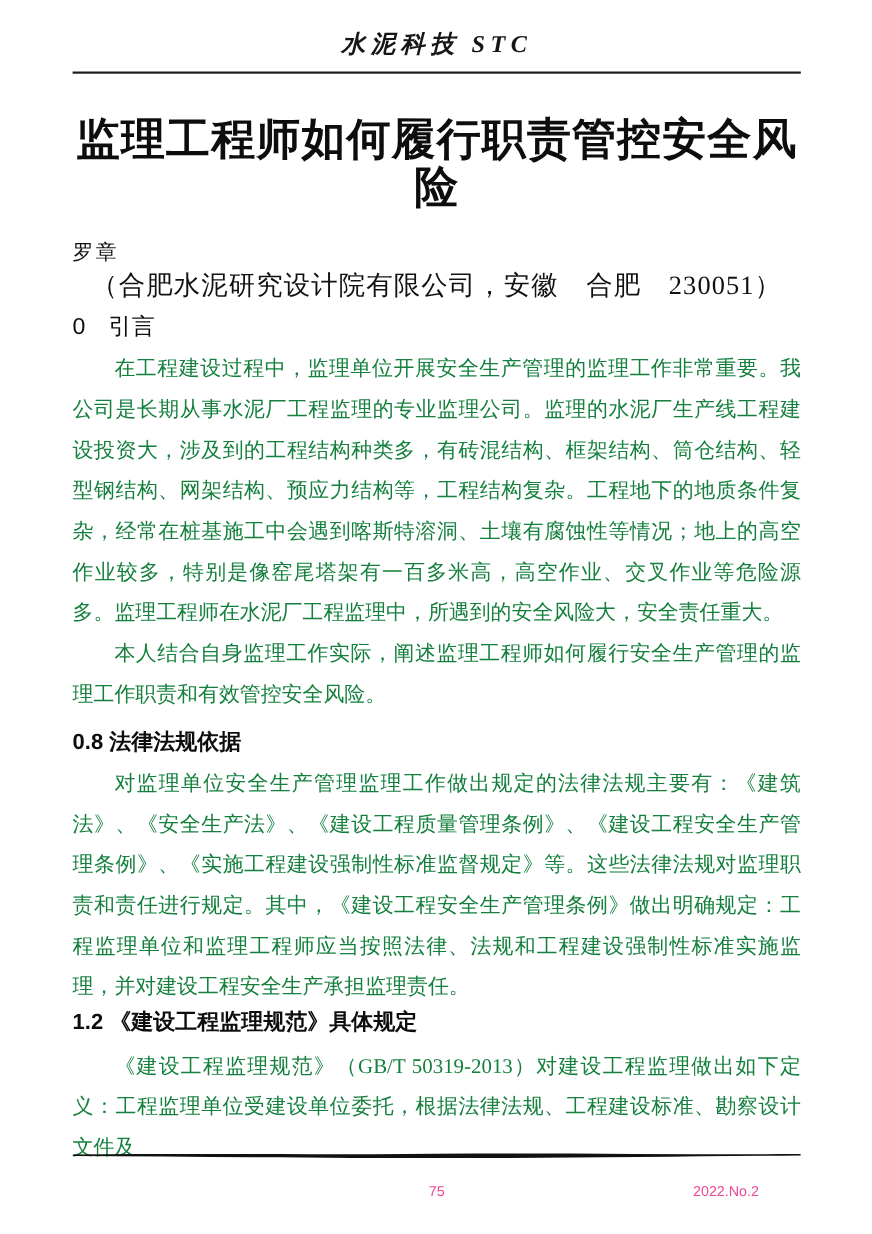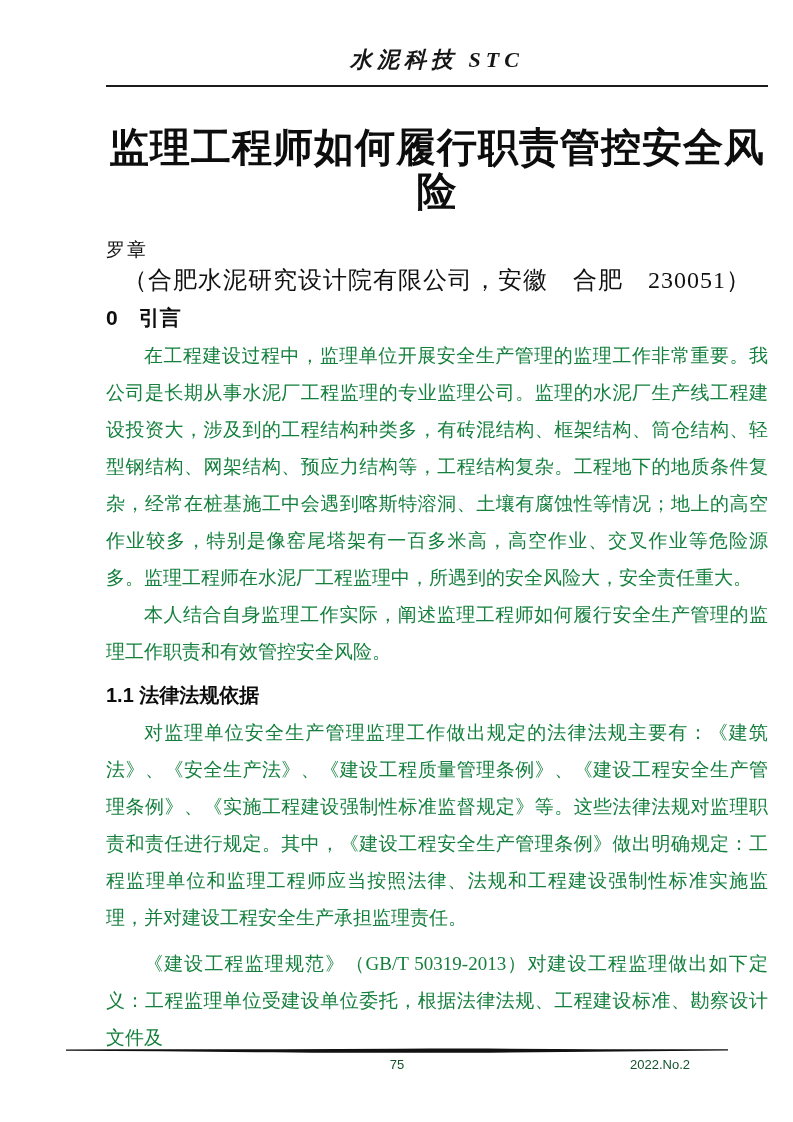--- a/index.html
+++ b/index.html
@@ -14,22 +14,21 @@
     background: #ffffff;
     color: #111111;
     font-family: "Liberation Serif", "DejaVu Serif", serif;
     overflow: hidden;
   }
   .content {
     position: absolute;
     left: 66px;
     top: 0;
     width: 662px;
-    padding-top: 46px;
-    margin-left: 40px;
+    padding-top: 26px;
   }
   .content > * { margin: 0; }
 
   .journal-title {
     text-align: center;
     font-size: 22px;
     line-height: 28px;
     font-weight: bold;
     font-style: italic;
     letter-spacing: 5px;
@@ -59,21 +58,21 @@
   }
   .affiliation {
     margin-top: 4px;
     text-align: center;
     font-size: 24px;
     line-height: 26px;
     letter-spacing: 1px;
   }
   .sec-heading {
     font-family: "Liberation Sans", "DejaVu Sans", sans-serif;
-    font-weight: bold;
+    font-weight: normal;
     font-size: 21px;
     line-height: 26px;
     color: #0d0d0d;
   }
   .subsec-heading {
     font-family: "Liberation Sans", "DejaVu Sans", sans-serif;
     font-weight: bold;
     font-size: 20px;
     line-height: 26px;
     color: #0d0d0d;
@@ -102,26 +101,26 @@
     top: 1047px;
     width: 662px;
   }
   .footer-rule-svg {
     display: block;
     width: 662px;
     height: 8px;
   }
   .footer-row {
     position: relative;
-    margin-top: 2px;
+    margin-top: 20px;
     height: 16px;
     font-family: "Liberation Sans", "DejaVu Sans", sans-serif;
     font-size: 13px;
     line-height: 15px;
-    color: #14532d;
+    color: #ec4899;
   }
   .page-number {
     display: block;
     text-align: center;
   }
   .issue-label {
     position: absolute;
     right: 38px;
     top: 0;
   }
@@ -142,24 +141,25 @@
 
     <div class="affiliation">（合肥水泥研究设计院有限公司，安徽　合肥　230051）</div>
 
     <h2 class="sec-heading" id="h-intro">0　引言</h2>
 
     <p class="body-para" id="para-intro-1">在工程建设过程中，监理单位开展安全生产管理的监理工作非常重要。我公司是长期从事水泥厂工程监理的专业监理公司。监理的水泥厂生产线工程建设投资大，涉及到的工程结构种类多，有砖混结构、框架结构、筒仓结构、轻型钢结构、网架结构、预应力结构等，工程结构复杂。工程地下的地质条件复杂，经常在桩基施工中会遇到喀斯特溶洞、土壤有腐蚀性等情况；地上的高空作业较多，特别是像窑尾塔架有一百多米高，高空作业、交叉作业等危险源多。监理工程师在水泥厂工程监理中，所遇到的安全风险大，安全责任重大。</p>
 
     <p class="body-para" id="para-intro-2">本人结合自身监理工作实际，阐述监理工程师如何履行安全生产管理的监理工作职责和有效管控安全风险。</p>
 
 
-    <h3 class="subsec-heading" id="h-s11">1.1 法律法规依据</h3>
+    <h3 class="subsec-heading" id="h-s11">0.8 法律法规依据</h3>
 
     <p class="body-para" id="para-s11-1">对监理单位安全生产管理监理工作做出规定的法律法规主要有：《建筑法》、《安全生产法》、《建设工程质量管理条例》、《建设工程安全生产管理条例》、《实施工程建设强制性标准监督规定》等。这些法律法规对监理职责和责任进行规定。其中，《建设工程安全生产管理条例》做出明确规定：工程监理单位和监理工程师应当按照法律、法规和工程建设强制性标准实施监理，并对建设工程安全生产承担监理责任。</p>
 
+    <h3 class="subsec-heading" id="h-s12">1.2 《建设工程监理规范》具体规定</h3>
 
     <p class="body-para" id="para-s12-1">《建设工程监理规范》（GB/T 50319-2013）对建设工程监理做出如下定义：工程监理单位受建设单位委托，根据法律法规、工程建设标准、勘察设计文件及</p>
   </div>
 
   <div class="footer">
     <svg class="footer-rule-svg" viewBox="0 0 662 8" preserveAspectRatio="none">
       <path fill="#111111" d="M0,2.6 C110,1.6 220,2.8 331,1.8 C440,1.0 550,2.6 662,2.2
                L662,3.4 C560,4.2 470,5.6 360,5.8 C250,6.0 120,4.4 0,3.8 Z"></path>
     </svg>
     <div class="footer-row">

